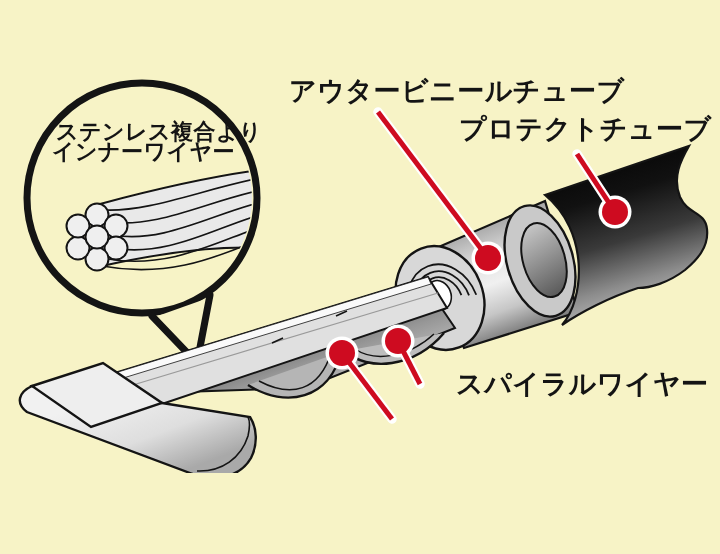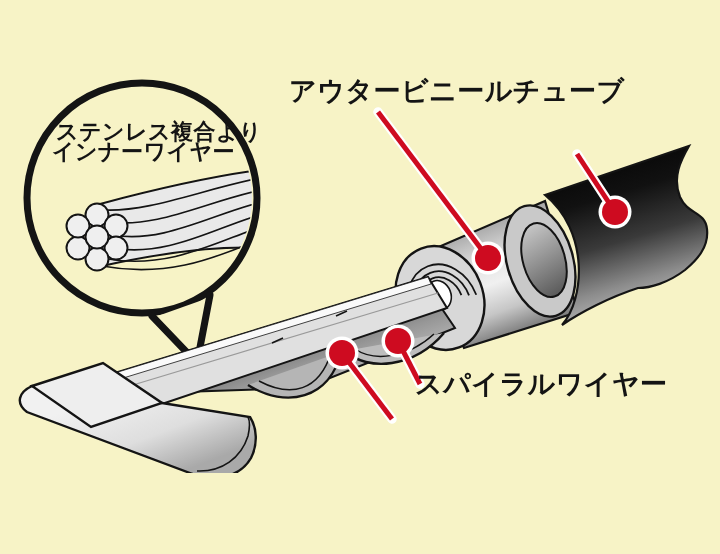--- a/index.html
+++ b/index.html
@@ -152,17 +152,18 @@
     <g fill="#ce0b20">
       <circle cx="488" cy="258" r="13"></circle>
       <circle cx="615" cy="212" r="13"></circle>
       <circle cx="342" cy="353" r="13"></circle>
       <circle cx="398" cy="341" r="13"></circle>
     </g>
   </g>
 </svg>
 
 <div class="lbl lbl-main" style="left:289px;top:77px;">アウタービニールチューブ</div>
+<div class="lbl lbl-main" style="left:459px;top:115px;">プロテクトチューブ</div>
 <div class="lbl lbl-bubble" style="left:56px;top:120px;">ステンレス複合より</div>
 <div class="lbl lbl-bubble" style="left:52px;top:140px;">インナーワイヤー</div>
-<div class="lbl lbl-main" style="left:415px;top:370px;">スパイラルワイヤー</div>
+<div class="lbl lbl-main" style="left:456px;top:370px;">スパイラルワイヤー</div>
 
 </div>
 
 </body></html>

